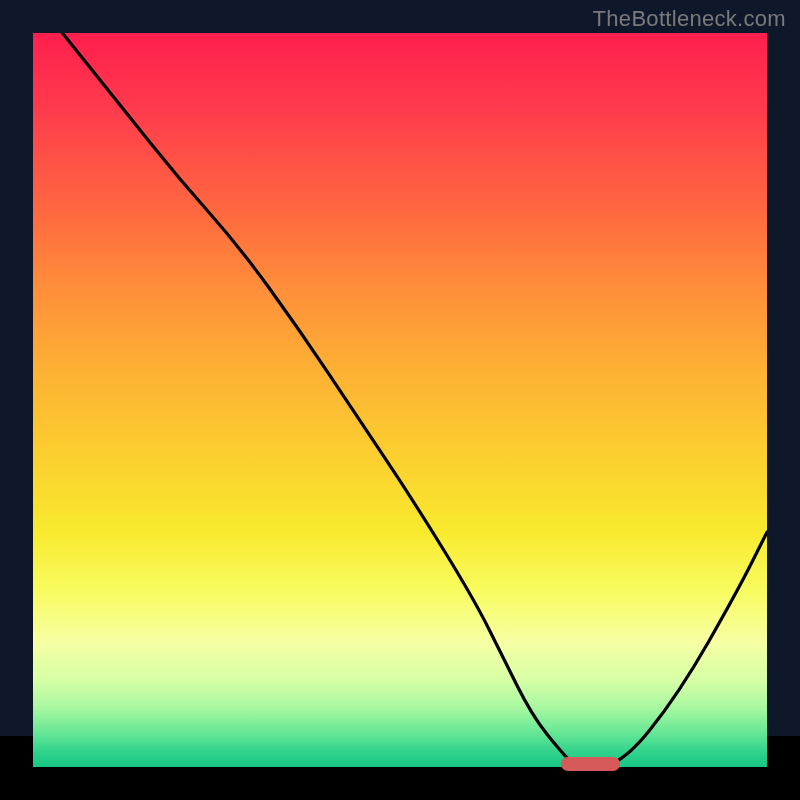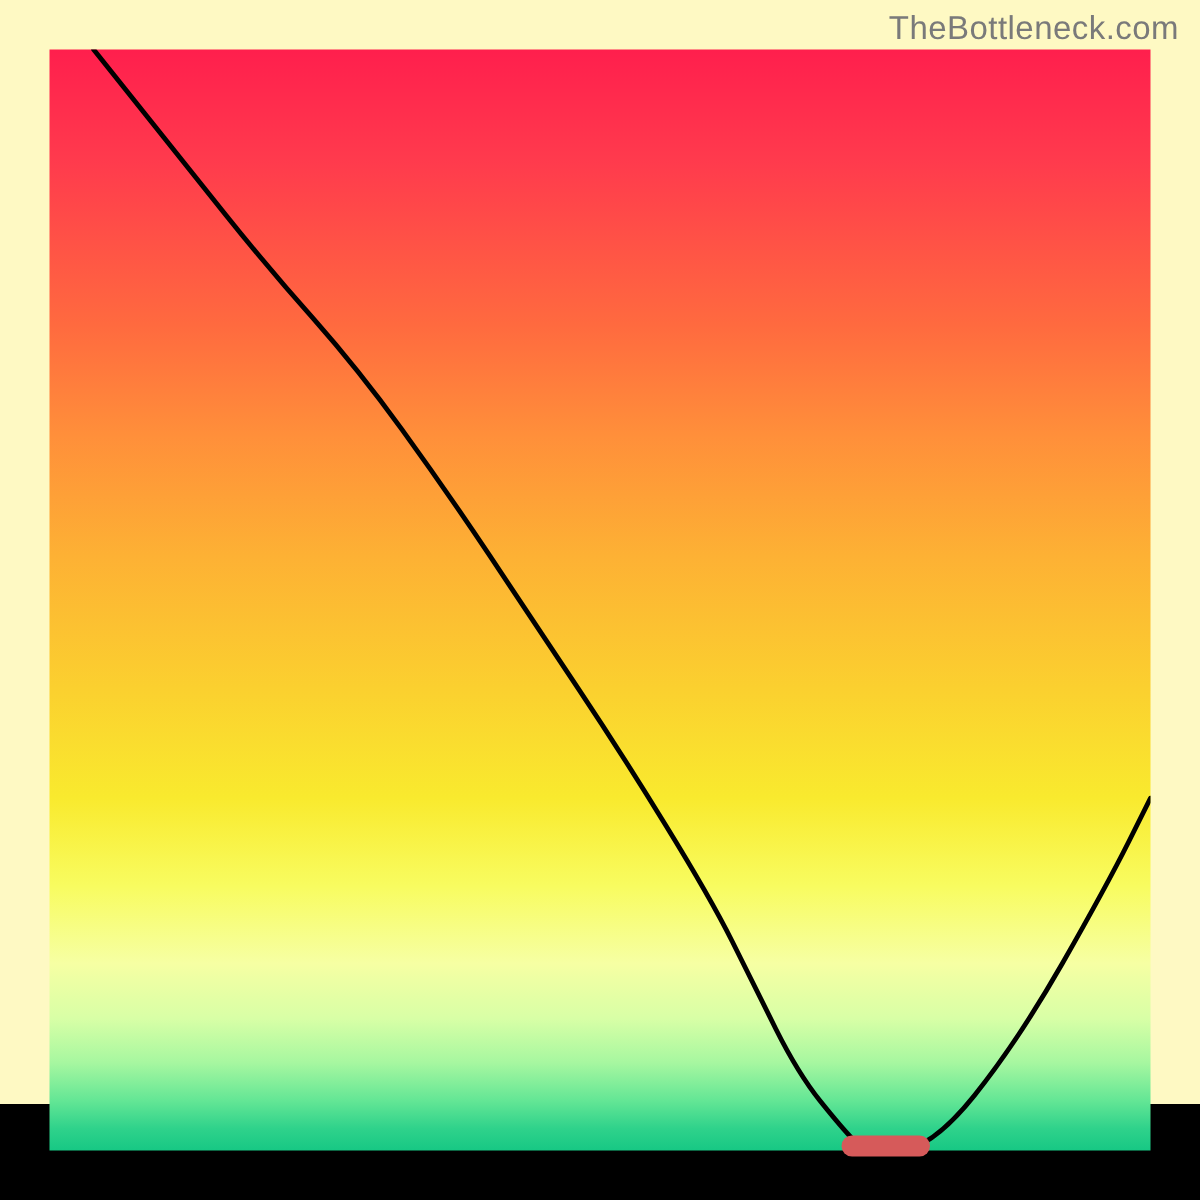--- a/index.html
+++ b/index.html
@@ -8,21 +8,21 @@
     width: 800px;
     height: 800px;
     background: #000;
     font-family: Arial, Helvetica, sans-serif;
     overflow: hidden;
   }
   .frame {
     position: absolute;
     left: 0; top: 0;
     width: 800px; height: 736px;
-    background: #fef9c3;
+    background: #0f172a;
   }
   .watermark {
     position: absolute;
     top: 6px;
     right: 14px;
     color: #7a7a7a;
     font-size: 22px;
     font-weight: 500;
     letter-spacing: 0.3px;
   }

